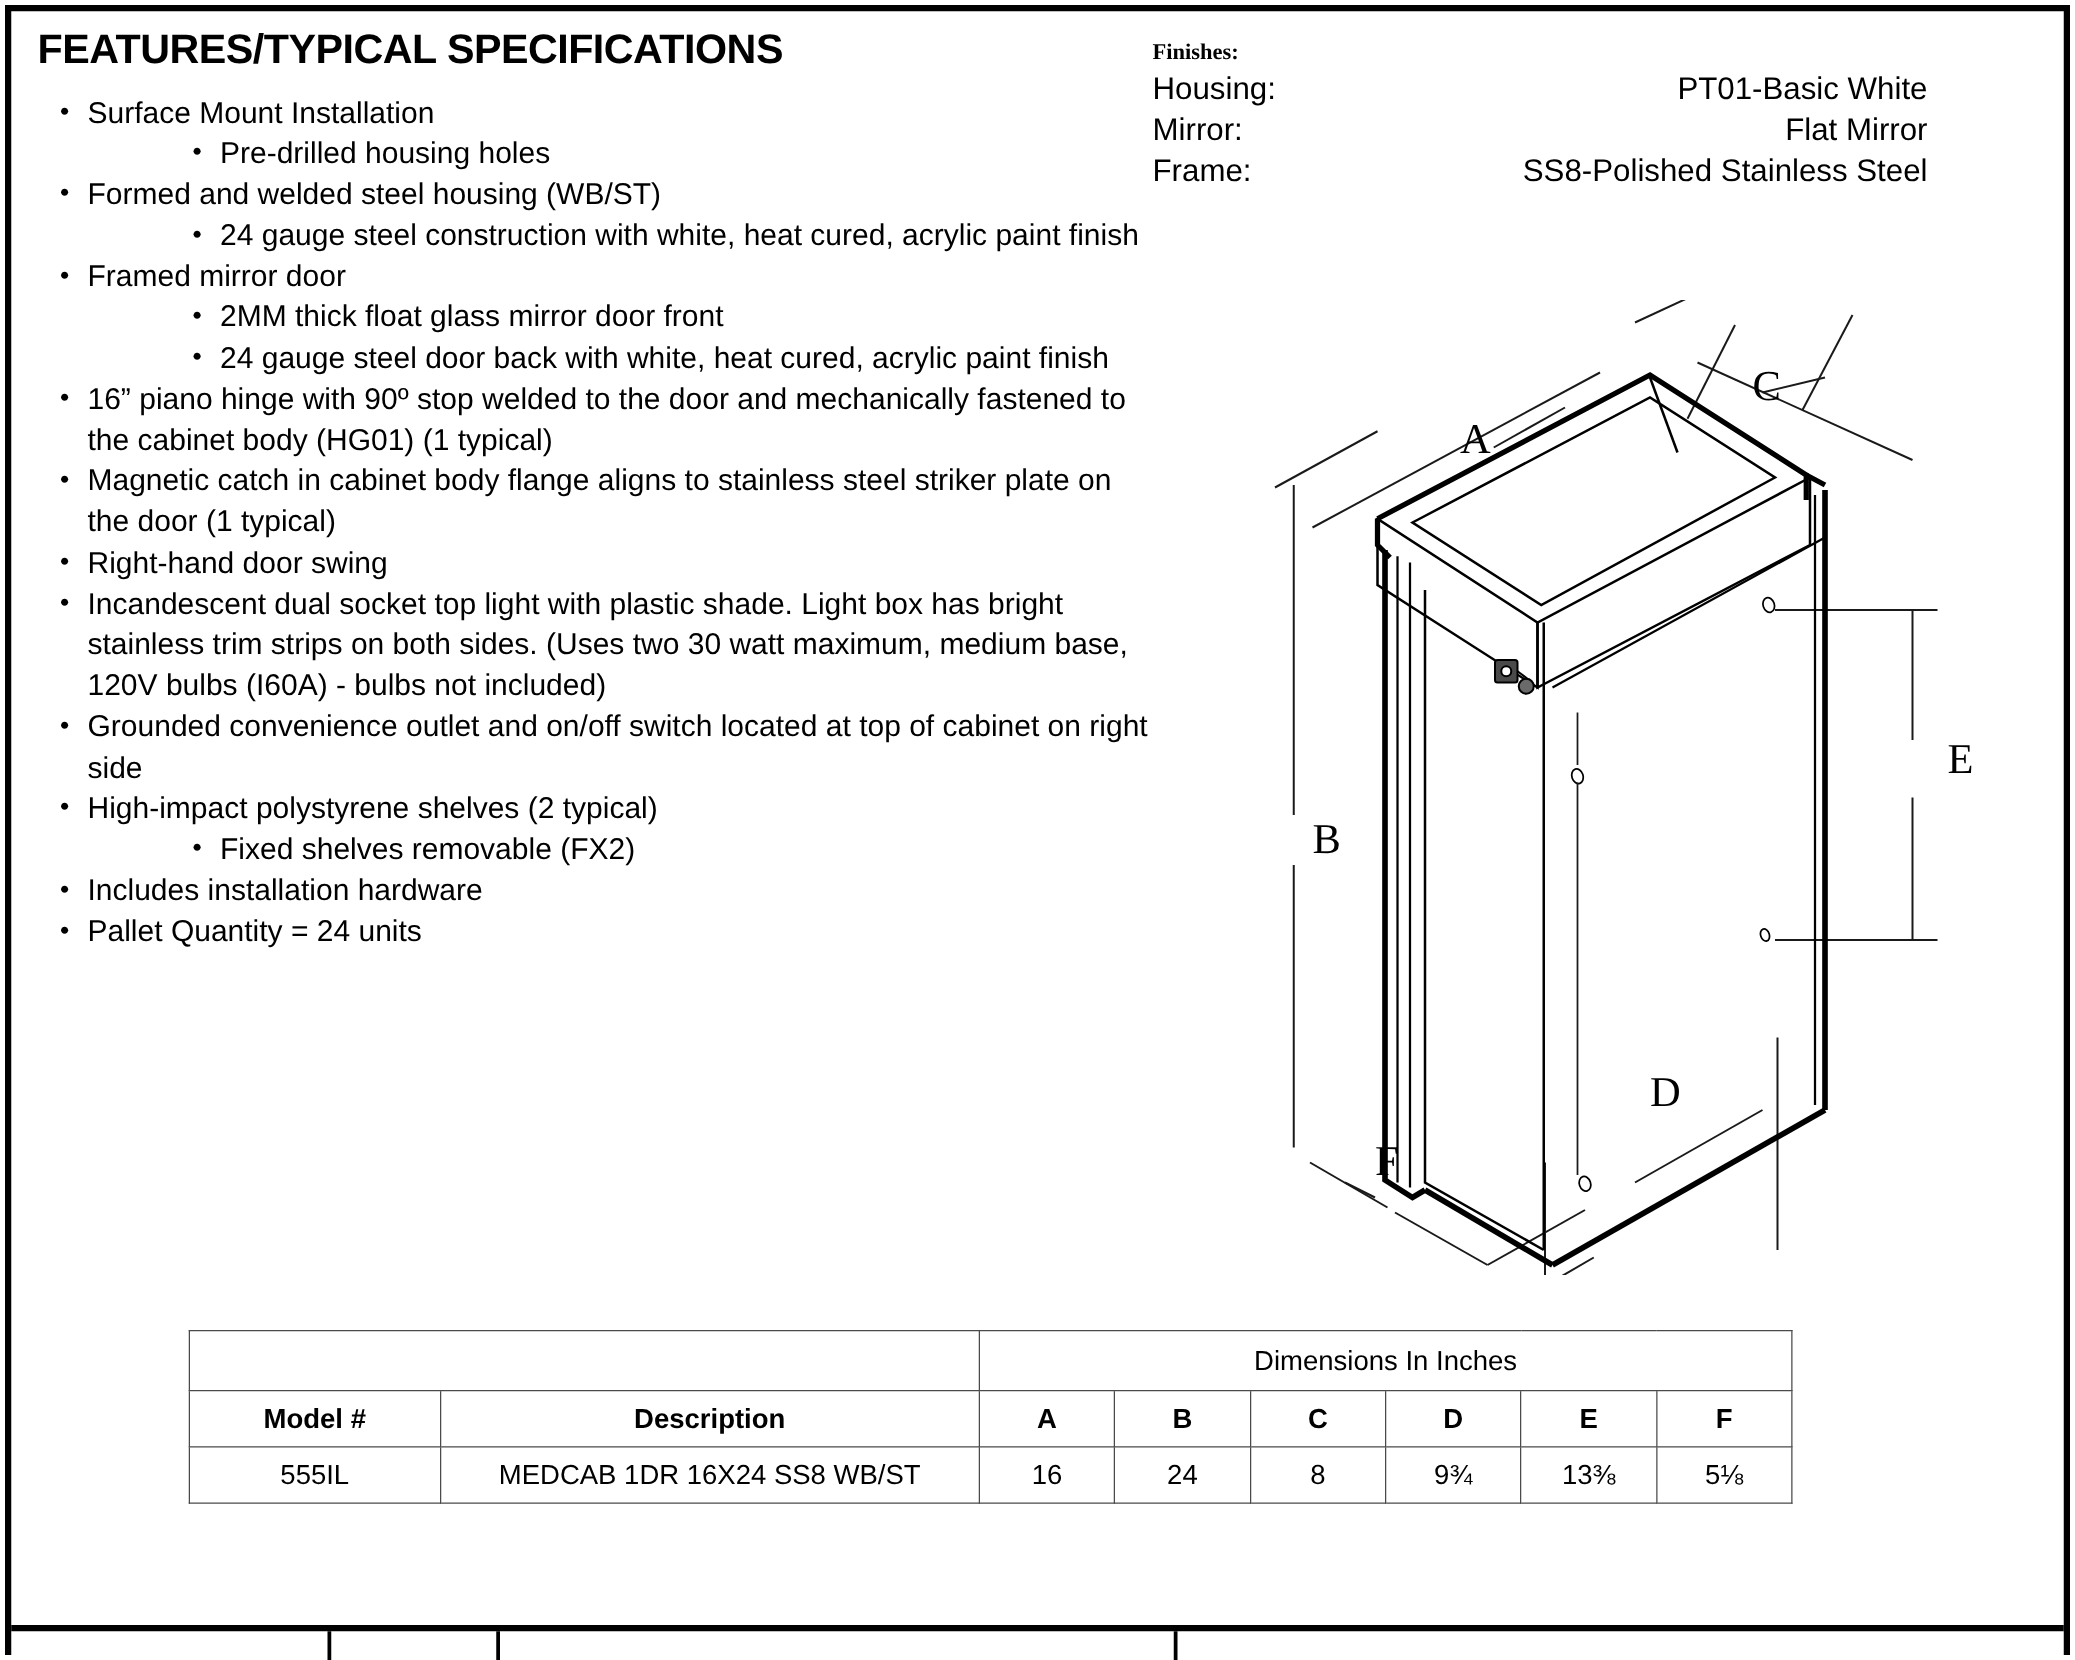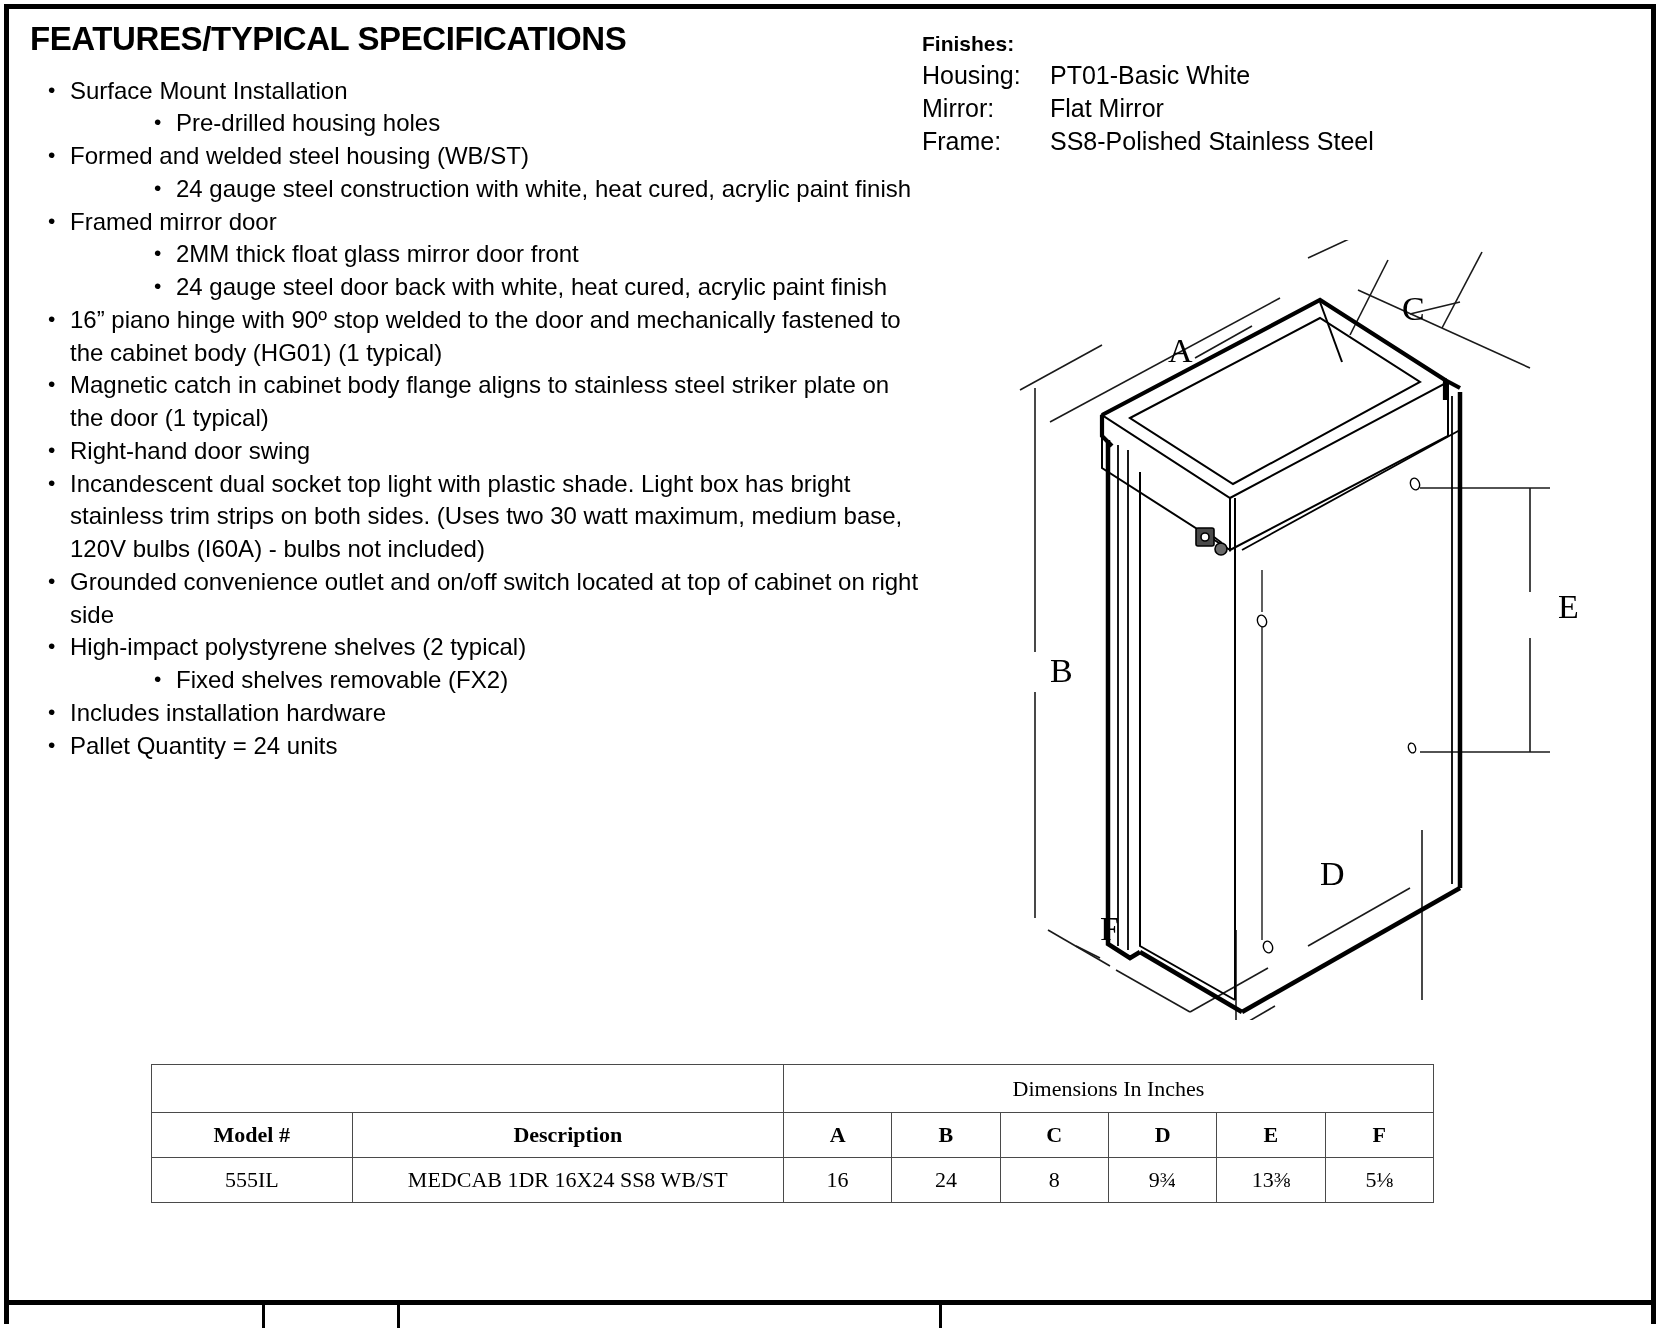--- a/index.html
+++ b/index.html
@@ -53,24 +53,24 @@
     font-size:21px;
     line-height:1.55;
   }
 
   
   #finishes {
     position:absolute;
     left:922px; top:30px;
     width:620px;
   }
-  #finishes-title { font-size:21px; font-weight:bold; line-height:1.32; margin:0 0 1px 0;}
+  #finishes-title { font-size:18px; font-weight:bold; line-height:1.32; margin:0 0 1px 0;font-family:Liberation Serif, serif;}
   .fin-row { display:flex; font-size:25px; line-height:1.33; }
   .fin-label { width:128px; flex:0 0 128px; }
-  .fin-value { flex:1 1 auto; }
+  .fin-value { flex:1 1 auto;text-align:right; }
 
   
   #drawing {
     position:absolute;
     left:990px; top:240px;
     width:600px; height:780px;
   }
   #drawing svg { display:block; }
 
   
@@ -85,21 +85,20 @@
     table-layout:fixed;
   }
   table#spec-table td, table#spec-table th {
     border:1.6px solid #4a4a4a;
     font-size:22px;
     text-align:center;
     padding:0;
     height:45px;
     font-weight:normal;
     background:#fff;
-    font-family:Liberation Serif, serif;
   }
   table#spec-table th { font-weight:bold; }
   table#spec-table tr.blank-row td { height:48px; border-bottom-color:#4a4a4a; }
   .col-model { width:200px; }
   .col-desc  { width:430px; }
   .col-dim   { width:108px; }
 
   
   #bottom-strip {
     position:absolute;

